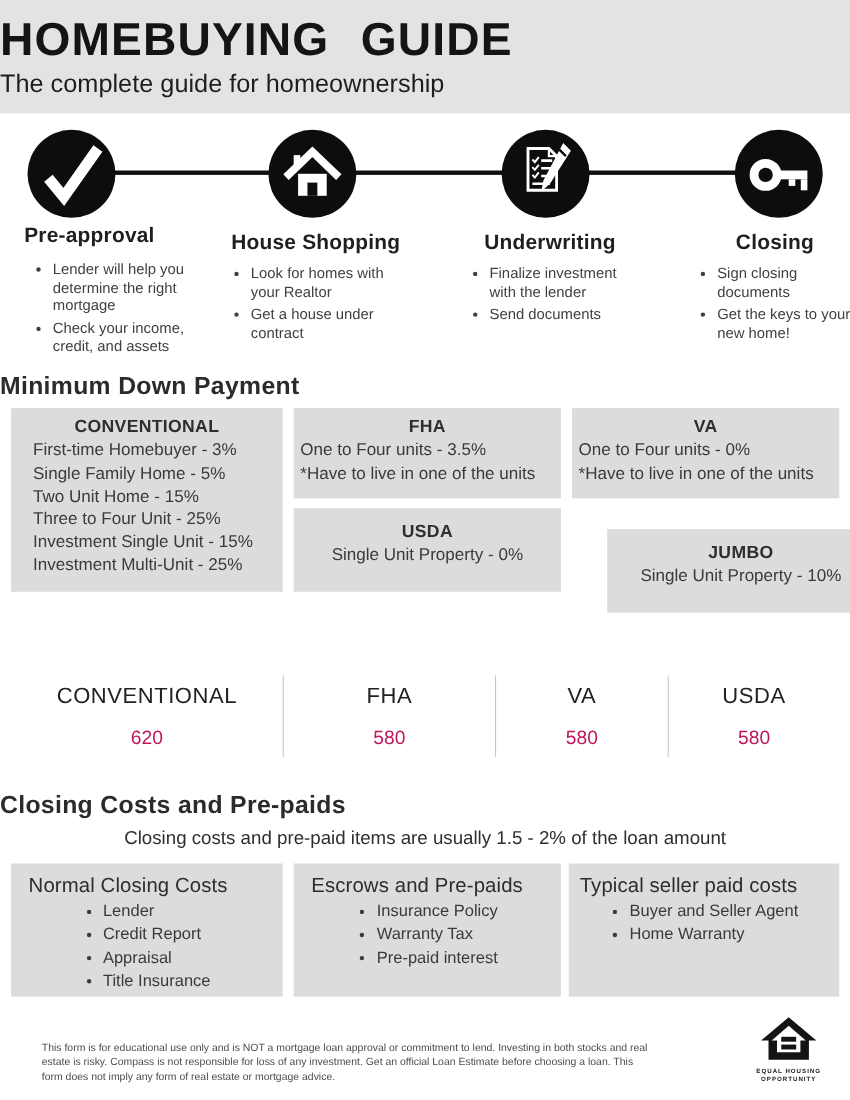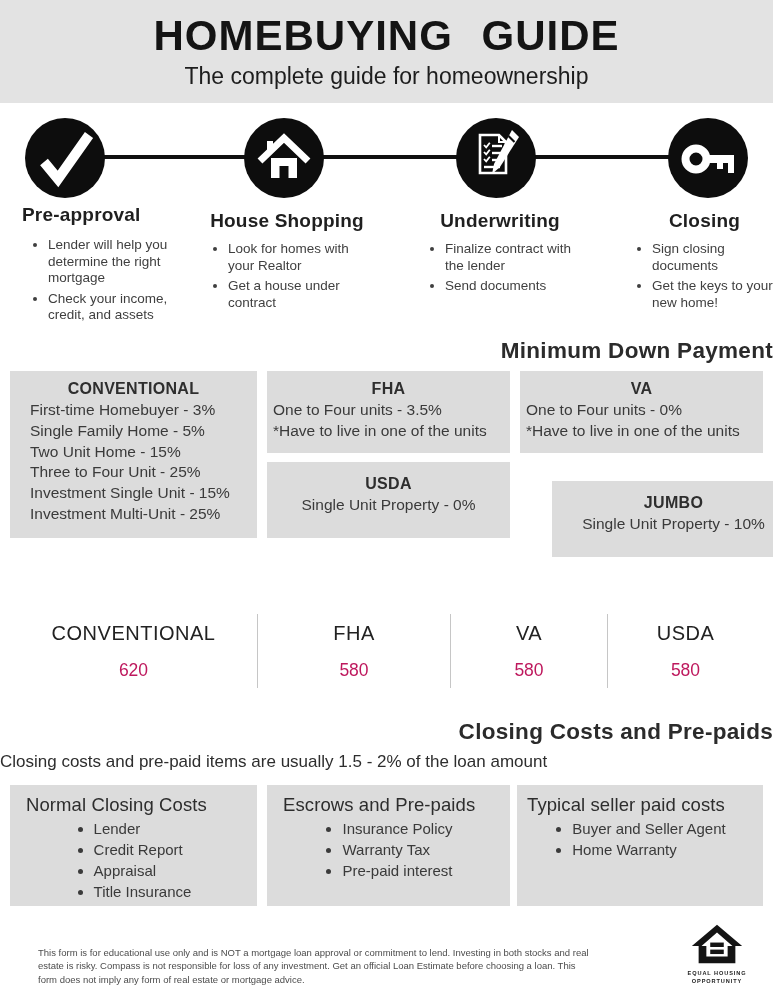--- a/index.html
+++ b/index.html
@@ -2,43 +2,43 @@
 <html><head>
 <meta charset="utf-8">
 <style>
   html,body { margin:0; padding:0; background:#ffffff; }
   .page {
     position:relative; width:773px; height:1000px; background:#ffffff;
     font-family:"Liberation Sans", sans-serif; color:#3c3c3c; overflow:hidden;
     outline:1px solid #e0e0e0; margin:0 auto;
   }
   
-  .header { position:absolute; top:0; left:0; width:773px; height:103px; background:#e3e3e3; text-align:center; }
+  .header { position:absolute; top:0; left:0; width:773px; height:103px; background:#e3e3e3; text-align:left; }
   .header h1 { margin:12px 0 0; font-size:42px; font-weight:bold; letter-spacing:1px; word-spacing:16px; color:#141414; }
   .header p { margin:3px 0 16px; font-size:23px; color:#1d1d1d; }
   
   .tl-line { position:absolute; top:155px; left:65px; width:643px; height:4px; background:#101010; }
   .tl-circle { position:absolute; top:118px; width:80px; height:80px; border-radius:50%; background:#0d0d0d; }
   .tl-circle svg { display:block; }
   .c1 { left:25px; } .c2 { left:244px; } .c3 { left:456px; } .c4 { left:668px; }
   .tl-col { position:absolute; top:204px; }
   .tl-col h2 { margin:0; font-size:19px; font-weight:600; color:#1f1f1f; letter-spacing:0.2px; }
   .tl-col ul { margin:11px 0 0; padding-left:26px; font-size:13.5px; line-height:16.5px; color:#3f3f3f; }
   .tl-col li { margin-bottom:4px; }
   .col1 { left:22px; width:160px; }
   .col2 { left:208px; width:158px; text-align:center; top:210px; }
   .col3 { left:425px; width:150px; text-align:center; top:210px; }
   .col4 { left:632px; width:145px; text-align:center; top:210px; }
   .col2 ul, .col3 ul, .col4 ul { text-align:left; display:inline-block; margin-top:9px; padding-left:20px; }
   
-  .section-heading { position:absolute; left:0; width:773px; text-align:right; margin:0; font-size:22.5px; font-weight:600; color:#2b2b2b; letter-spacing:0.3px; }
+  .section-heading { position:absolute; left:0; width:773px; text-align:left; margin:0; font-size:22.5px; font-weight:600; color:#2b2b2b; letter-spacing:0.3px; }
   .h-downpay { top:338px; }
   .h-credit  { top:566px; }
   .h-closing { top:719px; }
-  .sub-closing { position:absolute; top:752px; left:0; width:773px; text-align:left; margin:0; font-size:17px; color:#2e2e2e; }
+  .sub-closing { position:absolute; top:752px; left:0; width:773px; text-align:center; margin:0; font-size:17px; color:#2e2e2e; }
   
   .panel { position:absolute; background:#dcdcdc; color:#3a3a3a; box-sizing:border-box; }
   .panel h3 { margin:7px 0 2px; text-align:center; font-size:16px; font-weight:600; color:#2e2e2e; letter-spacing:0.3px; }
   .panel .line { font-size:15.5px; line-height:20.8px; }
   .p-conv  { left:10px;  top:371px; width:247px; height:167px; padding:2px 0 0 20px; }
   .p-conv h3 { text-align:left; width:227px; text-align:center; margin-left:-10px; }
   .p-fha   { left:267px; top:371px; width:243px; height:82px; padding:2px 0 0 6px; }
   .p-va    { left:520px; top:371px; width:243px; height:82px; padding:2px 0 0 6px; }
   .p-usda  { left:267px; top:462px; width:243px; height:76px; text-align:center; padding-top:6px; }
   .p-jumbo { left:520px; top:481px; width:243px; height:76px; text-align:center; padding-top:6px;margin-left:32px; }
@@ -122,21 +122,21 @@
   <div class="tl-col col2">
     <h2>House Shopping</h2>
     <ul>
       <li>Look for homes with your Realtor</li>
       <li>Get a house under contract</li>
     </ul>
   </div>
   <div class="tl-col col3">
     <h2>Underwriting</h2>
     <ul>
-      <li>Finalize contract with the lender</li>
+      <li>Finalize investment with the lender</li>
       <li>Send documents</li>
     </ul>
   </div>
   <div class="tl-col col4">
     <h2>Closing</h2>
     <ul>
       <li>Sign closing documents</li>
       <li>Get the keys to your new home!</li>
     </ul>
   </div>

